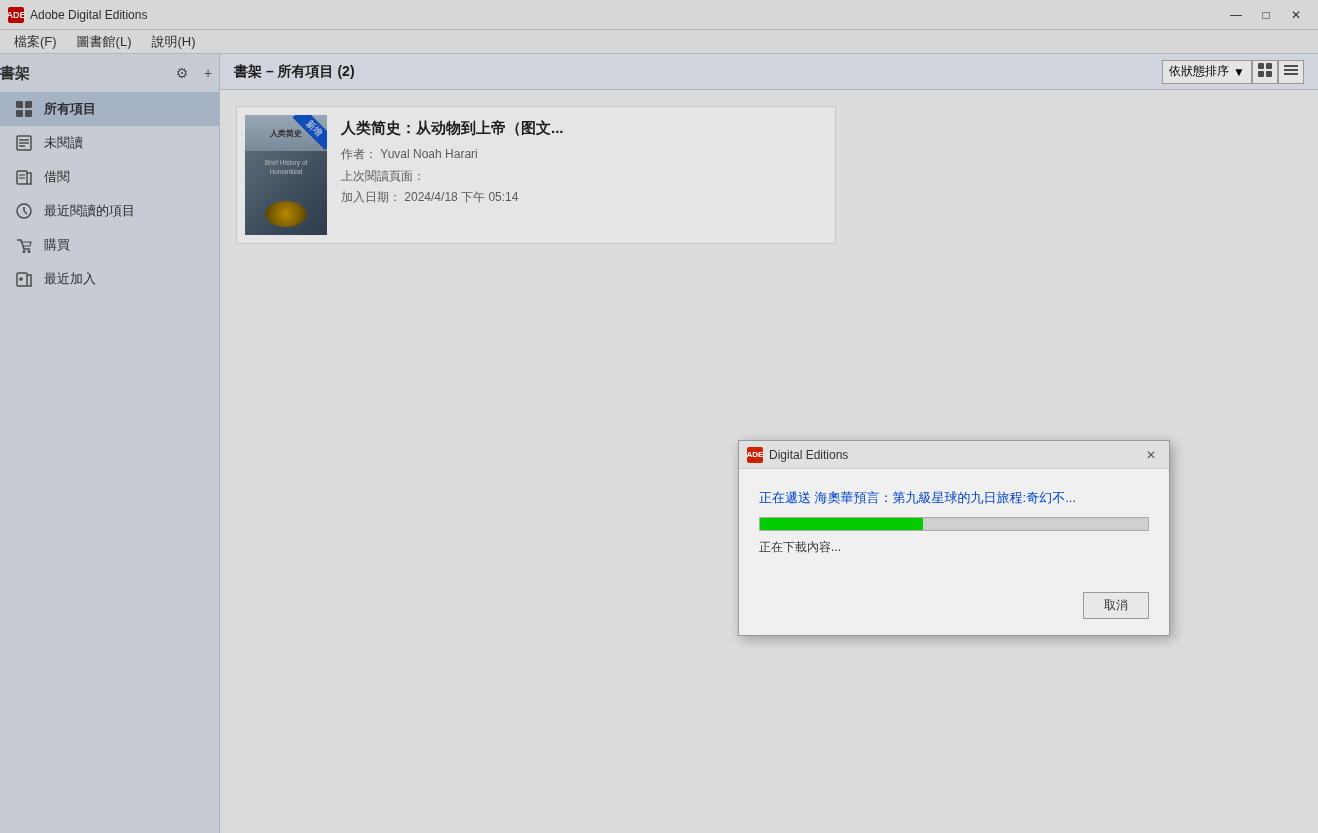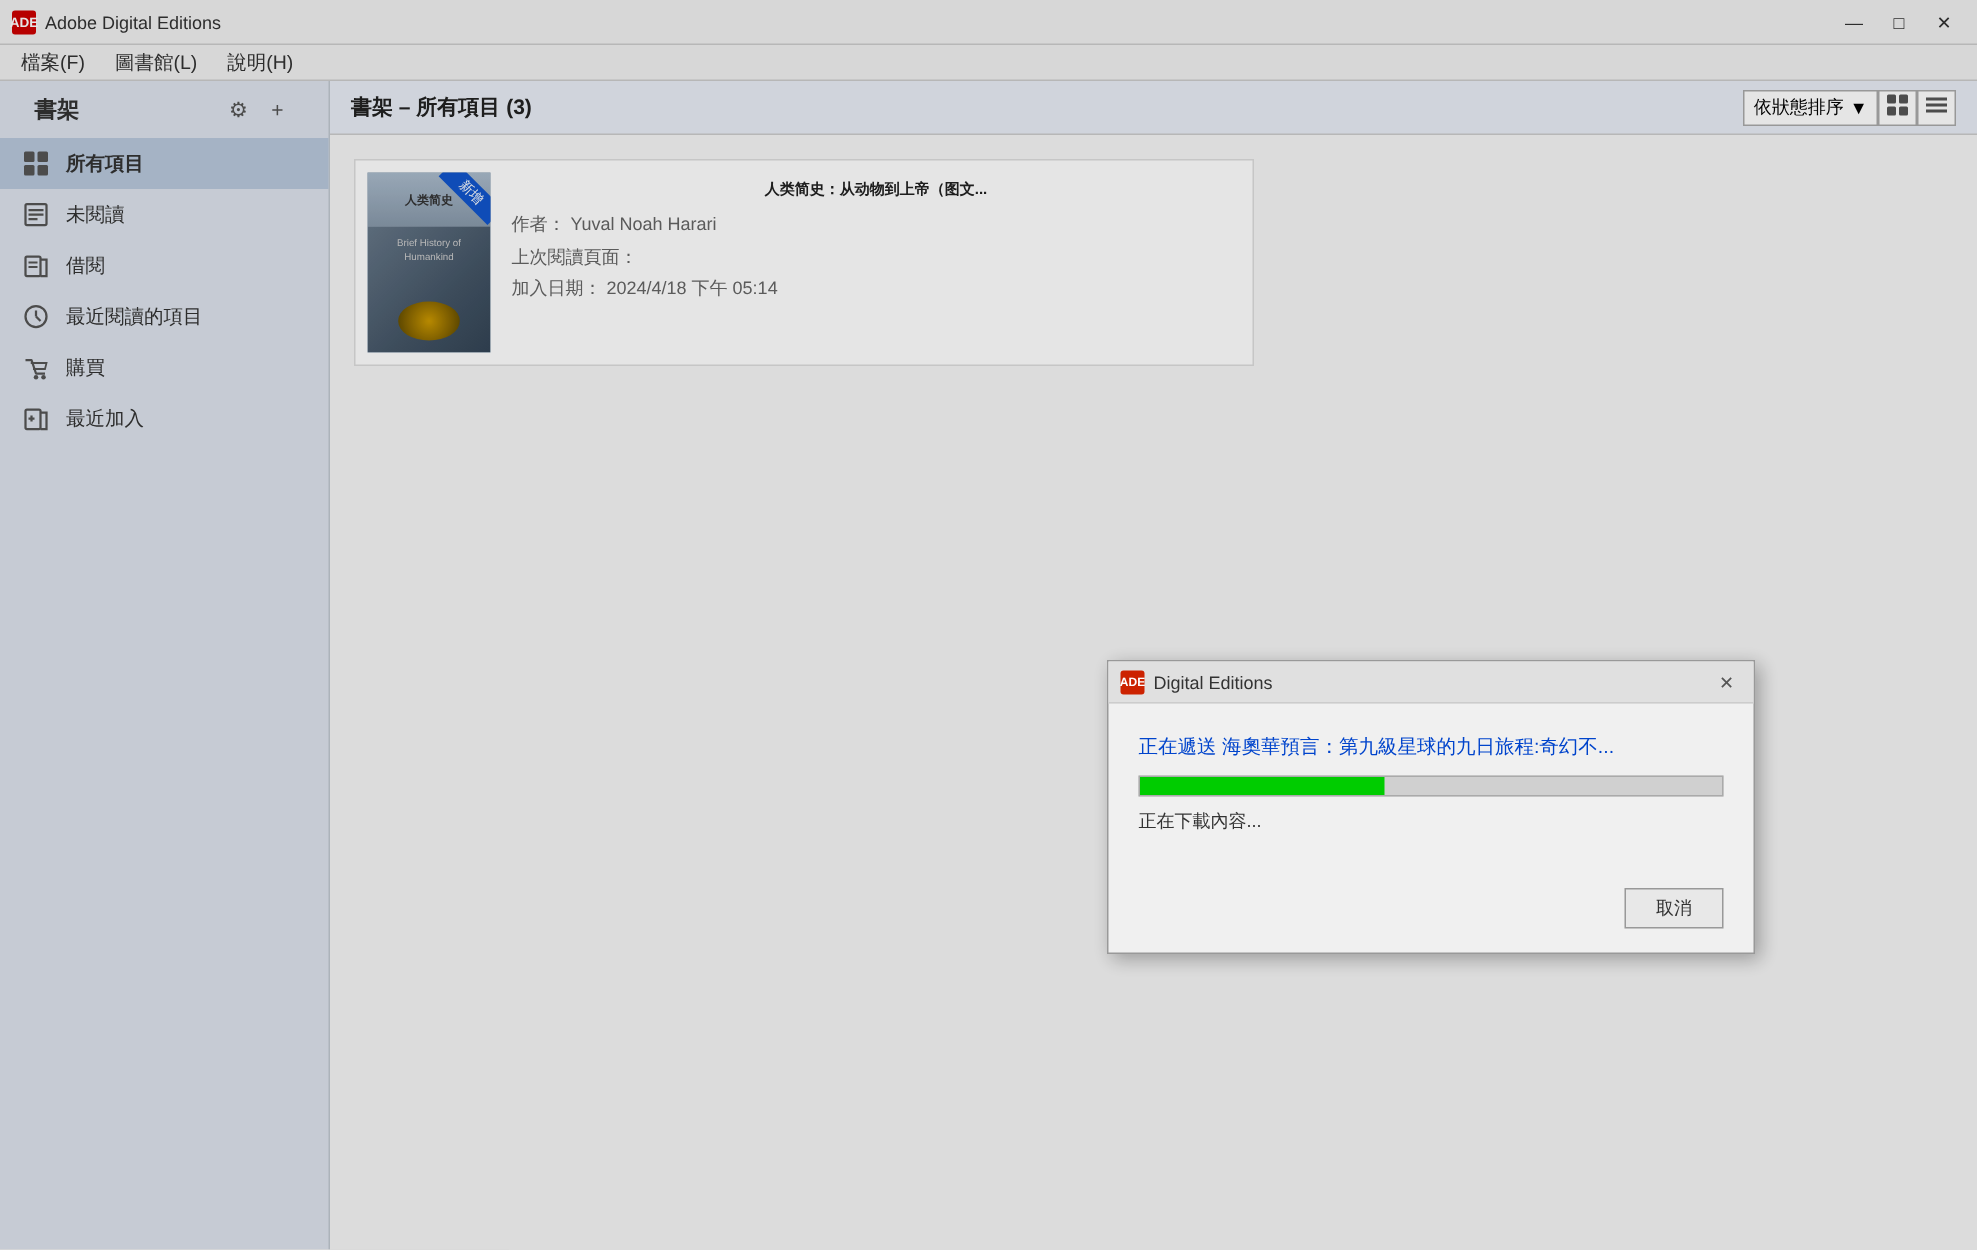--- a/index.html
+++ b/index.html
@@ -80,21 +80,21 @@
       background: #dde3ec;
       border-right: 1px solid #c0c8d0;
       display: flex;
       flex-direction: column;
       flex-shrink: 0;
     }
     .sidebar-header {
       display: flex;
       align-items: center;
       justify-content: space-between;
-      padding: 8px 23px;
+      padding: 8px 0;
       font-size: 15px;
       font-weight: bold;
       color: #333;
     }
     .sidebar-header-actions {
       display: flex; gap: 4px;
     }
     .sidebar-header-btn {
       width: 22px; height: 22px;
       background: transparent;
@@ -195,25 +195,24 @@
       background: #8899aa;
       flex-shrink: 0;
       position: relative;
       overflow: hidden;
     }
     .book-info {
       flex: 1;
       padding-top: 4px;
     }
     .book-title {
-      font-size: 10px;
+      font-size: 15px;
       font-weight: bold;
       color: #222;
       margin-bottom: 6px;
-      text-align: center;
     }
     .book-meta {
       font-size: 12px;
       color: #444;
       line-height: 1.8;
     }
     .book-meta span { color: #666; }
 
     
     .modal-overlay {
@@ -417,21 +416,21 @@
           </svg>
         </div>
         <span>最近加入</span>
       </div>
     </nav>
   </div>
 
   <div class="content">
 
     <div class="content-header">
-      <div class="content-title">書架 – 所有項目 (3)</div>
+      <div class="content-title">書架 – 所有項目 (2)</div>
       <div class="content-header-right">
         <div class="sort-dropdown">
           <span>依狀態排序</span>
           <span>▼</span>
         </div>
         <button class="view-btn">
           <span>
             <svg width="16" height="16" viewBox="0 0 16 16" fill="none">
               <rect x="1" y="1" width="6" height="6" fill="#555" rx="1"></rect>
               <rect x="9" y="1" width="6" height="6" fill="#555" rx="1"></rect>

